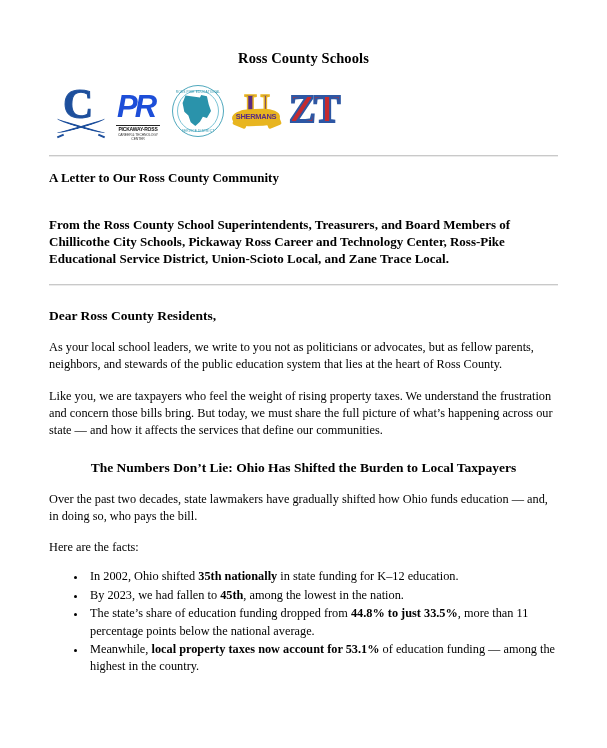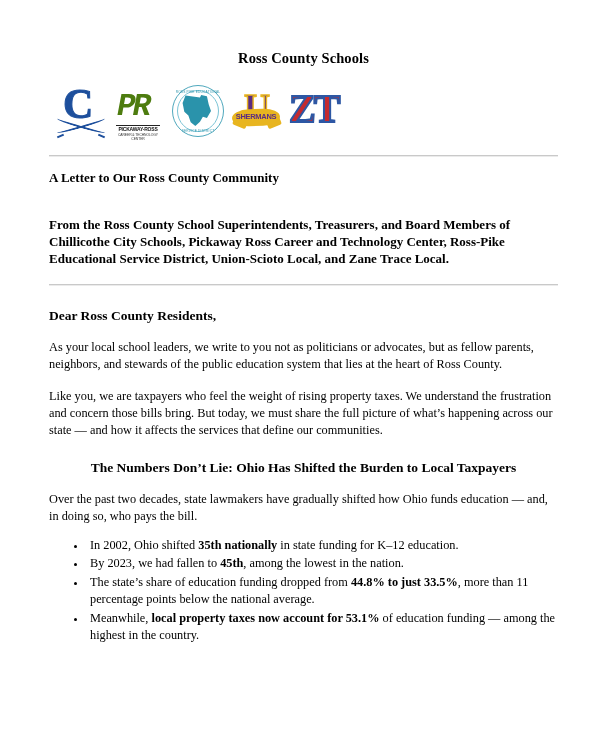--- a/index.html
+++ b/index.html
@@ -74,24 +74,24 @@
   .hilt {
     position:absolute; width:7px; height:2px; background:#1d4f9c;
   }
   .hilt.h1 { left:4px; top:52px; transform: rotate(-24deg); }
   .hilt.h2 { left:45px; top:52px; transform: rotate(24deg); }
 
   
   .logo-pr { width: 50px; height: 62px; }
   .logo-pr .prmark {
     position:absolute; left:3px; top:8px;
-    font-family: Liberation Mono, monospace;
+    font-family: Liberation Sans, sans-serif;
     font-weight: bold; font-style: italic;
     font-size: 31px; line-height: 31px;
-    color: #4d7c0f;
+    color: #1d4ed8;
     letter-spacing: -3px;
     text-align: right;
   }
   .logo-pr .prbar {
     position:absolute; left:2px; top:42px; width:44px; height:1px; background:#222;
   }
   .logo-pr .prtext1 {
     position:absolute; left:2px; top:43px; width:44px;
     font-family: "Liberation Sans", sans-serif;
     font-size: 5px; font-weight: bold; color:#111;
@@ -304,20 +304,21 @@
   <h2 class="salutation">Dear Ross County Residents,</h2>
 
   <p class="body">As your local school leaders, we write to you not as politicians or advocates, but as fellow parents, neighbors, and stewards of the public education system that lies at the heart of Ross County.</p>
 
   <p class="body">Like you, we are taxpayers who feel the weight of rising property taxes. We understand the frustration and concern those bills bring. But today, we must share the full picture of what’s happening across our state — and how it affects the services that define our communities.</p>
 
   <h2 class="numbers-head">The Numbers Don’t Lie: Ohio Has Shifted the Burden to Local Taxpayers</h2>
 
   <p class="body">Over the past two decades, state lawmakers have gradually shifted how Ohio funds education — and, in doing so, who pays the bill.</p>
 
+  <p class="body tight">Here are the facts:</p>
 
   <ul class="facts" id="facts-list">
       <li><span>In 2002, Ohio shifted </span><b>35th nationally</b><span> in state funding for K–12 education.</span></li>
       <li><span>By 2023, we had fallen to </span><b>45th</b><span>, among the lowest in the nation.</span></li>
       <li><span>The state’s share of education funding dropped from </span><b>44.8% to just 33.5%</b><span>, more than 11 percentage points below the national average.</span></li>
       <li><span>Meanwhile, </span><b>local property taxes now account for 53.1%</b><span> of education funding — among the highest in the country.</span></li>
     </ul>
 
 
 </div>

